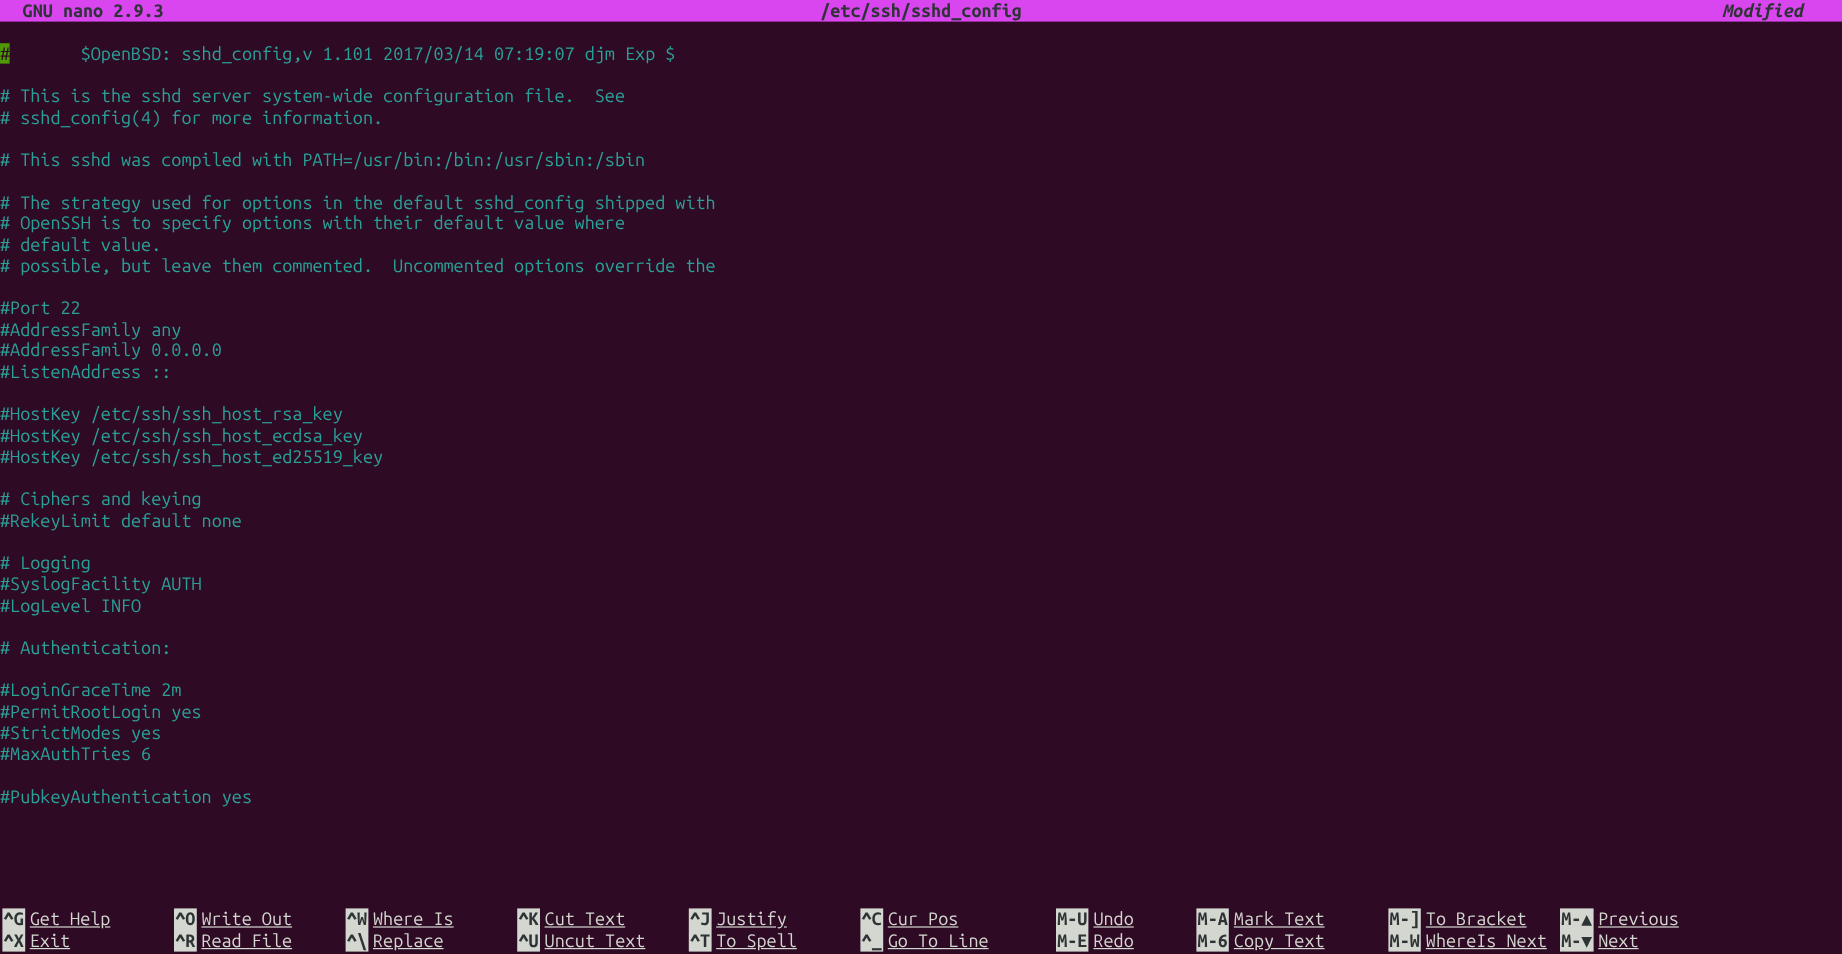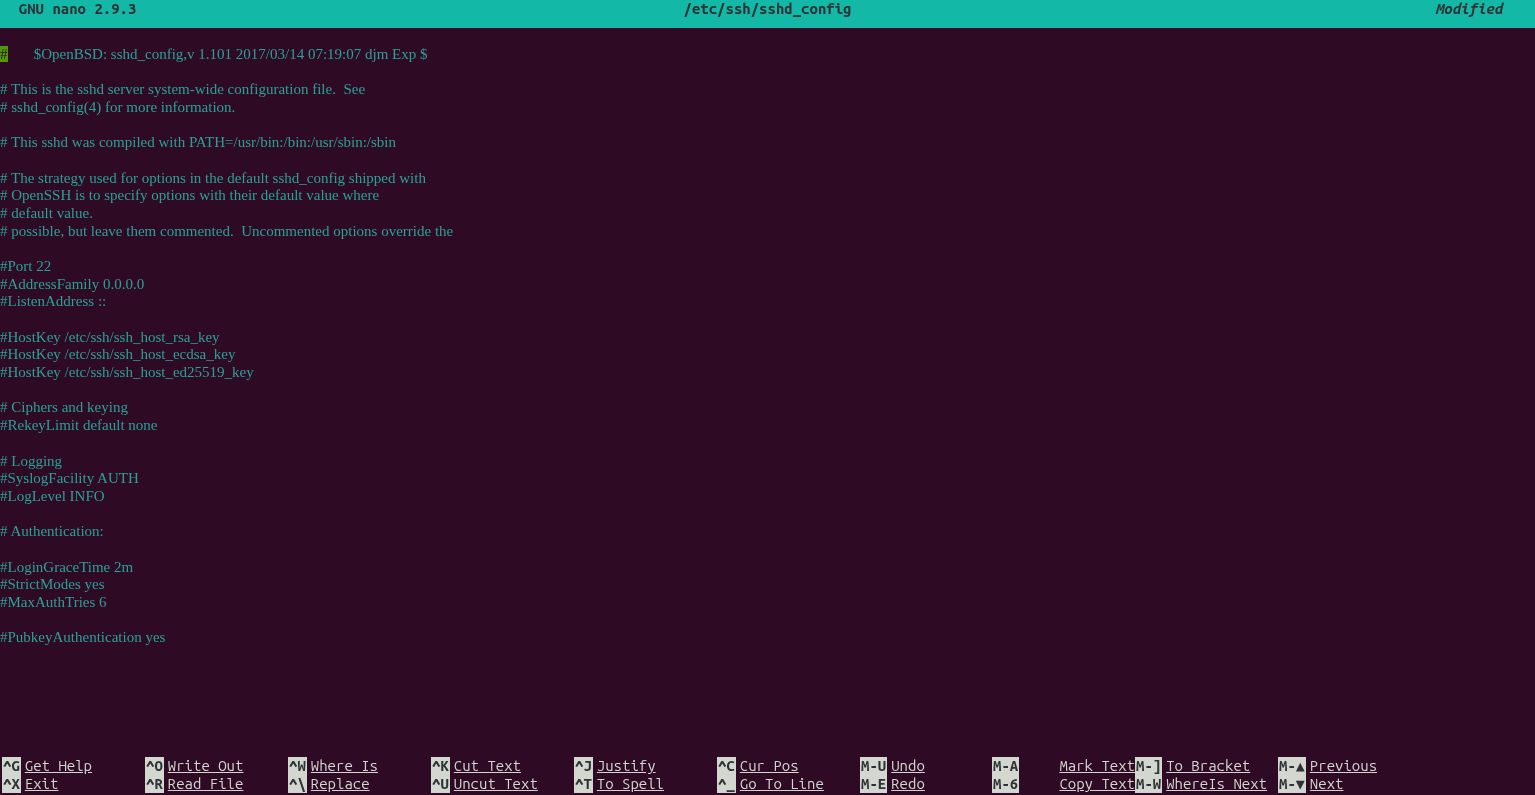--- a/index.html
+++ b/index.html
@@ -11,25 +11,25 @@
     background-color: #2f0a24;
     width: 1535px;
     height: 795px;
     font-family: "Ubuntu Mono", "DejaVu Sans Mono", "Courier New", monospace;
     font-size: 15px;
     line-height: 17.7px;
     overflow: hidden;
     position: relative;
   }
   .titlebar {
-    background-color: #14b8a6;
+    background-color: #d946ef;
     color: #2e3436;
-    height: 28px;
+    height: 18px;
     display: flex;
-    align-items: flex-start;
+    align-items: flex-end;
     padding: 0 2px;
     font-weight: bold;
   }
   .titlebar-left {
     flex: 0 0 auto;
     white-space: pre;
   }
   .titlebar-center {
     position: absolute;
     left: 50%;
@@ -38,21 +38,20 @@
   }
   .titlebar-right {
     margin-left: auto;
     white-space: pre;
     padding-right: 22px;
     font-style: italic;
   }
   .editor-area {
     padding: 0;
     color: #2aa198;
-    font-family: Liberation Serif, serif;
   }
   .line {
     white-space: pre;
     height: 17.7px;
     color: #2aa198;
   }
   .cursor-char {
     background-color: #4e9a06;
     color: #2f0a24;
   }
@@ -87,22 +86,22 @@
     color: #d3d7cf;
     padding-left: 4px;
     text-decoration: underline;
   }
   .col-1 { width: 143px; }
   .col-2 { width: 143px; }
   .col-3 { width: 143px; }
   .col-4 { width: 143px; }
   .col-5 { width: 143px; }
   .col-6 { width: 143px; }
-  .col-7 { width: 132px; }
-  .col-8 { width: 143px; justify-content: space-between; }
+  .col-7 { width: 117px; margin-left: 20px; }
+  .col-8 { width: 160px; }
   .col-9 { width: 143px; }
   .col-10 { width: 143px; }
 </style>
 </head>
 <body>
 
 <div class="titlebar">
   <span class="titlebar-left">  GNU nano 2.9.3</span>
   <span class="titlebar-center">/etc/ssh/sshd_config</span>
   <span class="titlebar-right">Modified </span>
@@ -117,37 +116,39 @@
   <div class="line"># sshd_config(4) for more information.</div>
   <div class="line"></div>
   <div class="line"># This sshd was compiled with PATH=/usr/bin:/bin:/usr/sbin:/sbin</div>
   <div class="line"></div>
   <div class="line"># The strategy used for options in the default sshd_config shipped with</div>
   <div class="line"># OpenSSH is to specify options with their default value where</div>
   <div class="line"># default value.</div>
   <div class="line"># possible, but leave them commented.  Uncommented options override the</div>
   <div class="line"></div>
   <div class="line">#Port 22</div>
+  <div class="line">#AddressFamily any</div>
   <div class="line">#AddressFamily 0.0.0.0</div>
   <div class="line">#ListenAddress ::</div>
   <div class="line"></div>
   <div class="line">#HostKey /etc/ssh/ssh_host_rsa_key</div>
   <div class="line">#HostKey /etc/ssh/ssh_host_ecdsa_key</div>
   <div class="line">#HostKey /etc/ssh/ssh_host_ed25519_key</div>
   <div class="line"></div>
   <div class="line"># Ciphers and keying</div>
   <div class="line">#RekeyLimit default none</div>
   <div class="line"></div>
   <div class="line"># Logging</div>
   <div class="line">#SyslogFacility AUTH</div>
   <div class="line">#LogLevel INFO</div>
   <div class="line"></div>
   <div class="line"># Authentication:</div>
   <div class="line"></div>
   <div class="line">#LoginGraceTime 2m</div>
+  <div class="line">#PermitRootLogin yes</div>
   <div class="line">#StrictModes yes</div>
   <div class="line">#MaxAuthTries 6</div>
   <div class="line"></div>
   <div class="line">#PubkeyAuthentication yes</div>
 </div>
 
 <div class="shortcut-bar">
   <div class="shortcut-row">
     <div class="shortcut-item col-1"><span class="shortcut-key">^G</span><span class="shortcut-label">Get Help</span></div>
     <div class="shortcut-item col-2"><span class="shortcut-key">^O</span><span class="shortcut-label">Write Out</span></div>

